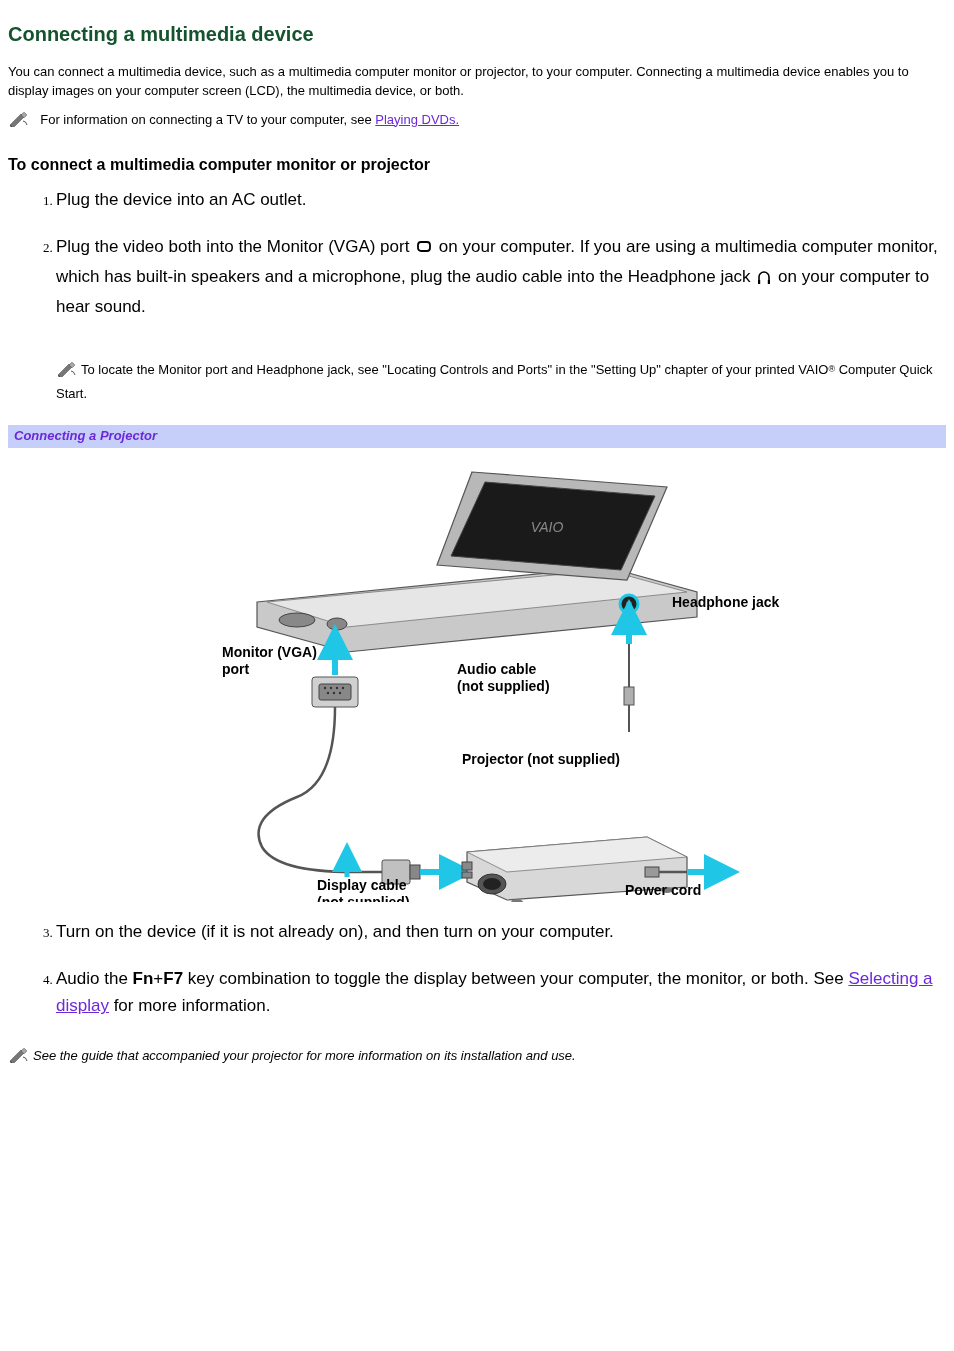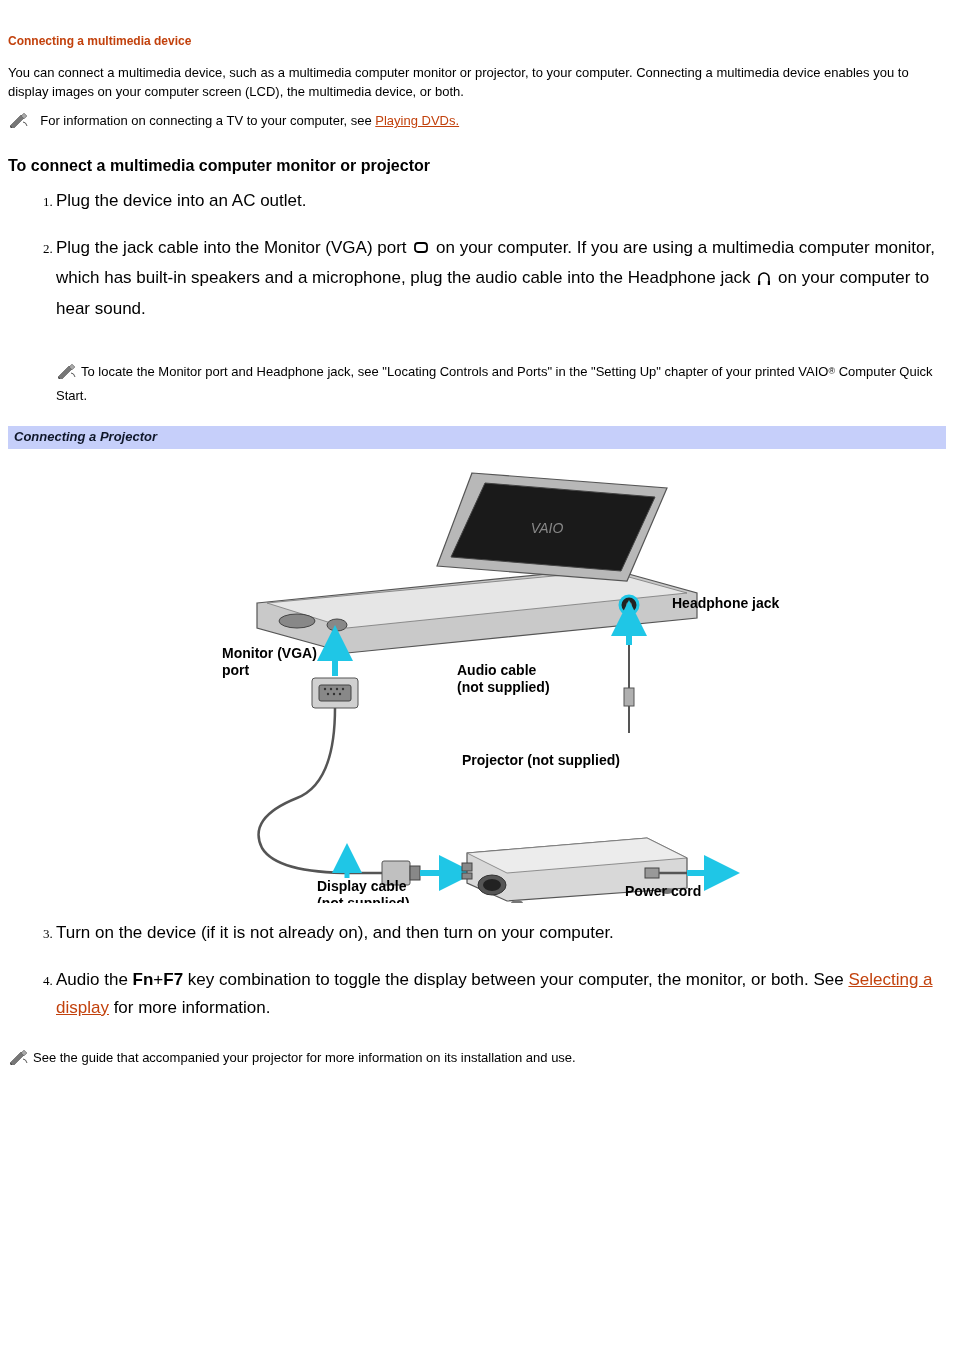--- a/index.html
+++ b/index.html
@@ -5,24 +5,24 @@
 body {
   font-family: Verdana, Geneva, sans-serif;
   font-size: 13px;
   color: #000;
   margin: 0;
   padding: 8px;
   width: 938px;
   line-height: 1.45;
 }
 h2.title {
-  color: #c2410c;
-  font-size: 12px;
-  font-weight: bold;
-  margin: 25px 0 14px 0;
+  color: #14532d;
+  font-size: 20px;
+  font-weight: bold;
+  margin: 12px 0 14px 0;
 }
 p { margin: 10px 0; }
 .subhead {
   font-weight: bold;
   font-size: 16px;
   margin: 20px 0 10px 0;
 }
 ol.steps {
   margin: 0;
   padding-left: 48px;
@@ -37,37 +37,37 @@
   font-size: 17px;
   line-height: 1.6;
 }
 ol.steps > li > .step-note {
   font-family: Verdana, Geneva, sans-serif;
   font-size: 13px;
   margin-top: 40px;
   line-height: 1.6;
 }
 a.doclink {
-  color: #c2410c;
+  color: #6d28d9;
   text-decoration: underline;
   text-align: right;
 }
 .note-icon {
   display: inline-block;
   vertical-align: -3px;
   margin-right: 3px;
 }
 .inline-icon {
   display: inline-block;
   vertical-align: -3px;
   margin: 0 2px;
 }
 .figure-bar {
   background: #c6cffa;
-  color: #0f172a;
+  color: #6d28d9;
   font-style: italic;
   font-weight: bold;
   font-size: 13px;
   padding: 2px 6px;
   margin: 8px 0 0 0;
   width: 100%;
   box-sizing: border-box;
 }
 .figure-area {
   text-align: center;
@@ -109,21 +109,21 @@
 </p>
 
 <p class="subhead">To connect a multimedia computer monitor or projector</p>
 
 <ol class="steps">
   <li>
     <div class="step-body">Plug the device into an AC outlet.</div>
   </li>
   <li>
     <div class="step-body">
-      <span>Plug the jack cable into the Monitor (VGA) port </span><span class="inline-icon">
+      <span>Plug the video both into the Monitor (VGA) port </span><span class="inline-icon">
         <svg width="16" height="16" viewBox="0 0 16 16">
           <rect x="2" y="3" width="12" height="9" rx="3" ry="3" fill="none" stroke="#000" stroke-width="1.8"></rect>
         </svg>
       </span><span> on your computer. If you are using a multimedia computer monitor, which has built-in speakers and a microphone, plug the audio cable into the Headphone jack </span><span class="inline-icon">
         <svg width="14" height="16" viewBox="0 0 14 16">
           <path d="M2 13 L2 8 A5 5 0 0 1 12 8 L12 13" fill="none" stroke="#000" stroke-width="1.6"></path>
           <rect x="1" y="11" width="2.2" height="4" fill="#000"></rect>
           <rect x="10.8" y="11" width="2.2" height="4" fill="#000"></rect>
         </svg>
       </span><span> on your computer to hear sound.</span>
@@ -236,21 +236,21 @@
   <li>
     <div class="step-body">Turn on the device (if it is not already on), and then turn on your computer.</div>
   </li>
   <li>
     <div class="step-body">
       <span>Audio the </span><b>Fn</b><span>+</span><b>F7</b><span> key combination to toggle the display between your computer, the monitor, or both. See </span><a href="#" class="doclink">Selecting a display</a><span> for more information.</span>
     </div>
   </li>
 </ol>
 
-<p style="margin-top:28px;">
+<p style="margin-top:28px;font-style:italic;">
   <span class="note-icon">
     <svg width="22" height="16" viewBox="0 0 22 16">
       <path d="M2 14 L13 3 L16 6 L5 17 Z" fill="#777" stroke="#555" stroke-width="0.6"></path>
       <path d="M2 14 L4 15 L3 17 Z" fill="#333"></path>
       <rect x="14" y="2" width="4" height="4" transform="rotate(45 16 4)" fill="#aaa" stroke="#555" stroke-width="0.6"></rect>
       <path d="M15 10 Q18 10 19 14" fill="none" stroke="#555" stroke-width="1"></path>
     </svg>
   </span><span>See the guide that accompanied your projector for more information on its installation and use.</span>
 </p>
 

